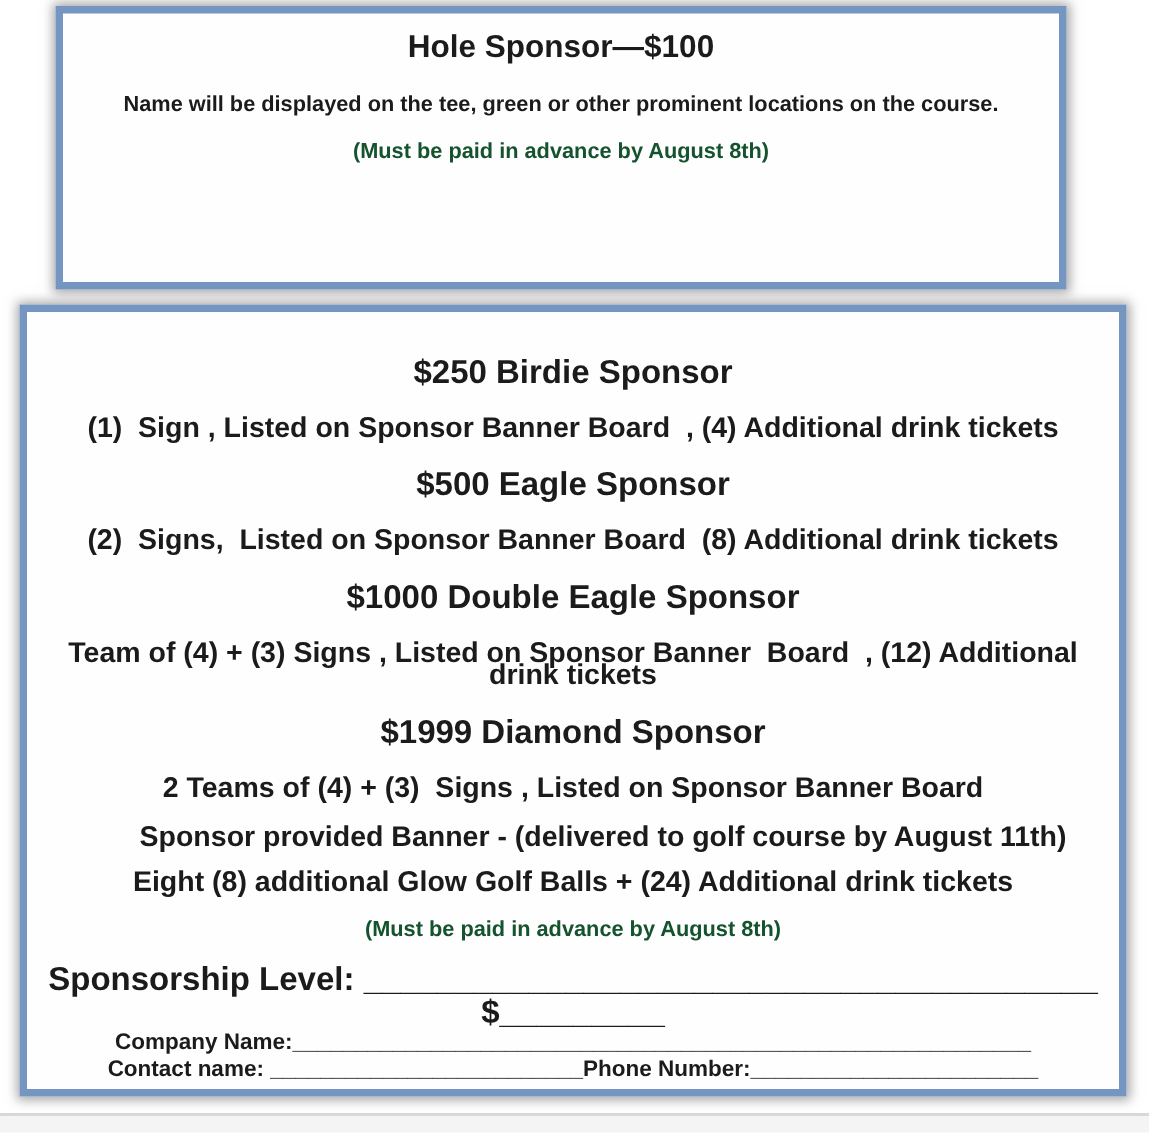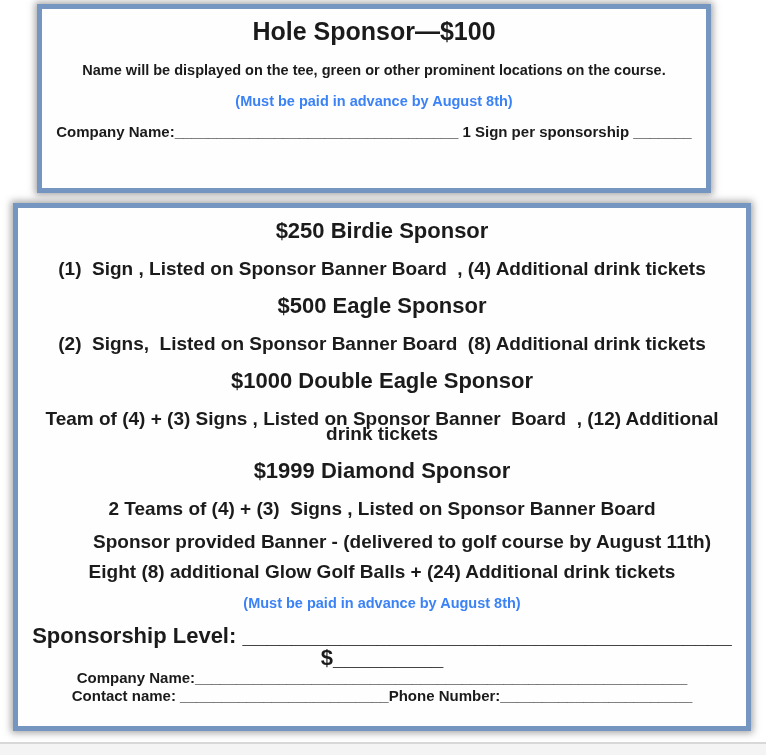--- a/index.html
+++ b/index.html
@@ -14,30 +14,30 @@
     position:absolute;
     box-sizing:border-box;
     background:#fefefe;
     border:5px solid #7696c2;
     box-shadow:0 0 7px 2px rgba(118,118,118,0.65);
     text-align:center;
   }
   .box1{left:37px;top:4px;width:674px;height:189px;}
   .box2{left:13px;top:203px;width:738px;height:528px;}
   p,h1,h2{margin:0;padding:0;}
-  .title{font-size:25px;line-height:27px;}
+  .title{font-size:21px;line-height:27px;}
   .box1 .title{margin-top:9px;}
   .desc{font-size:14.5px;line-height:15px;margin-top:18px;white-space:pre-wrap;}
-  .notice{font-size:14.5px;line-height:15px;color:#3b82f6;}
+  .notice{font-size:14.5px;line-height:15px;color:#14532d;}
   .box1 .notice{margin-top:16px;}
   .line{font-size:15px;line-height:16px;white-space:pre-wrap;}
   .box1 .line1{margin-top:15px;}
   .box1 .line2{margin-top:15px;}
   .box2 .t{font-size:22px;line-height:27px;margin-top:16px;}
-  .box2 .t1{margin-top:9px;}
+  .box2 .t1{margin-top:26px;}
   .box2 .d{font-size:19px;line-height:15px;margin-top:17px;white-space:pre-wrap;}
   .box2 .d-tight{margin-top:18px;padding-left:40px;}
   .box2 .d-tighter{margin-top:15px;}
   .box2 .notice{margin-top:17px;}
   .level-line{font-size:22px;line-height:22px;margin-top:14px;white-space:pre-wrap;}
   .box2 .lineA{font-size:15px;line-height:18px;margin-top:0;white-space:pre-wrap;}
   .box2 .lineB{font-size:15px;line-height:18px;white-space:pre-wrap;}
   .page-edge{
     position:absolute;left:0;top:742px;width:766px;height:13px;
     background:#f4f4f4;border-top:2px solid #d8d8d8;
@@ -45,21 +45,20 @@
 </style>
 </head>
 <body>
 
 <div>
 
   <section class="box box1">
     <h1 class="title">Hole Sponsor—$100</h1>
     <p class="desc">Name will be displayed on the tee, green or other prominent locations on the course.</p>
     <p class="notice">(Must be paid in advance by August 8th)</p>
-    <p class="line line1"><span>Company Name:</span><span>__________________________________</span><span> 1 Sign per sponsorship </span><span>_______</span></p>
   </section>
 
   <section class="box box2">
     <h2 class="t t1">$250 Birdie Sponsor</h2>
     <p class="d">(1)  Sign , Listed on Sponsor Banner Board  , (4) Additional drink tickets</p>
 
     <h2 class="t">$500 Eagle Sponsor</h2>
     <p class="d">(2)  Signs,  Listed on Sponsor Banner Board  (8) Additional drink tickets</p>
 
     <h2 class="t">$1000 Double Eagle Sponsor</h2>

